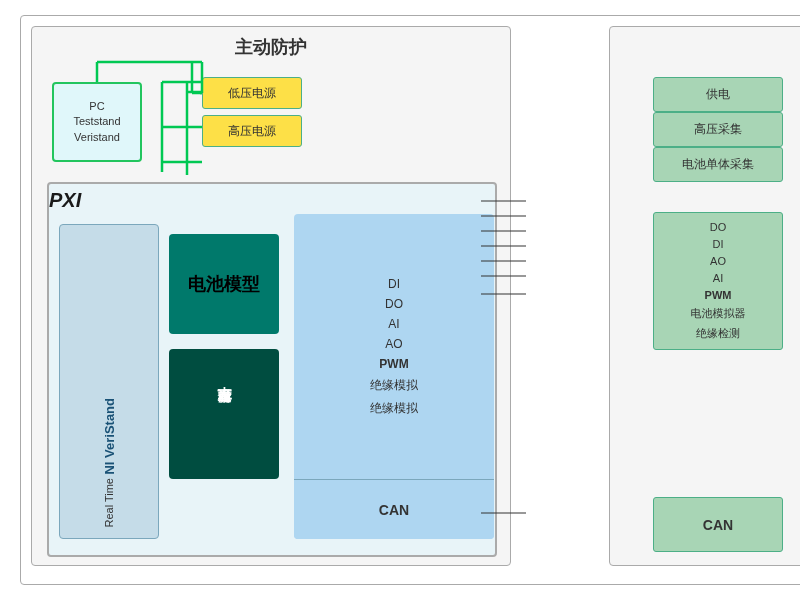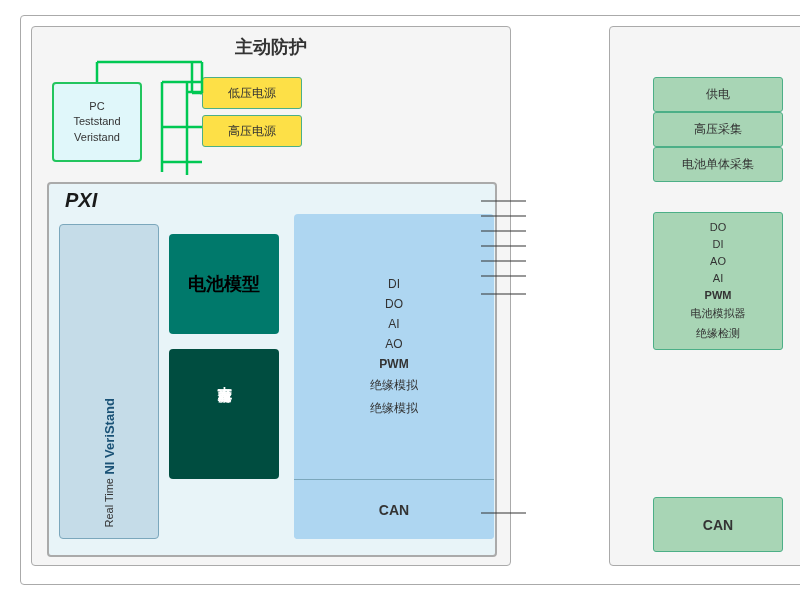--- a/index.html
+++ b/index.html
@@ -115,21 +115,21 @@
       top: 155px;
       width: 450px;
       height: 375px;
       border: 2px solid #aaa;
       border-radius: 4px;
       background: #e8f4f8;
     }
     .pxi-label {
       position: absolute;
       top: 5px;
-      left: 16px;
+      left: 0;
       font-size: 20px;
       font-weight: 900;
       color: #1a1a1a;
       font-style: italic;
     }
     
     .rt-area {
       position: absolute;
       left: 10px;
       top: 40px;

